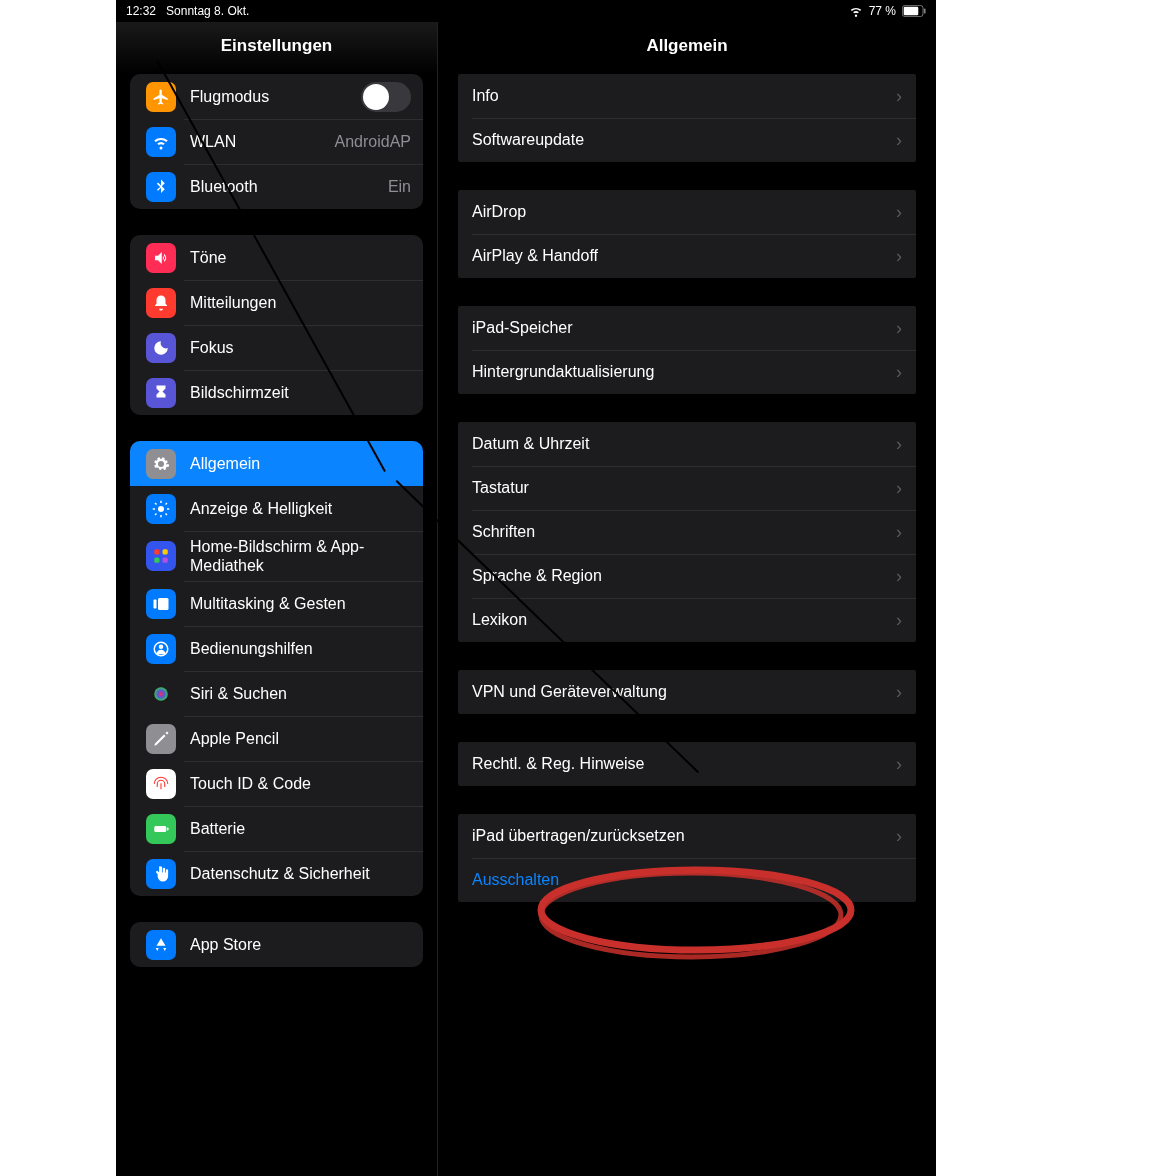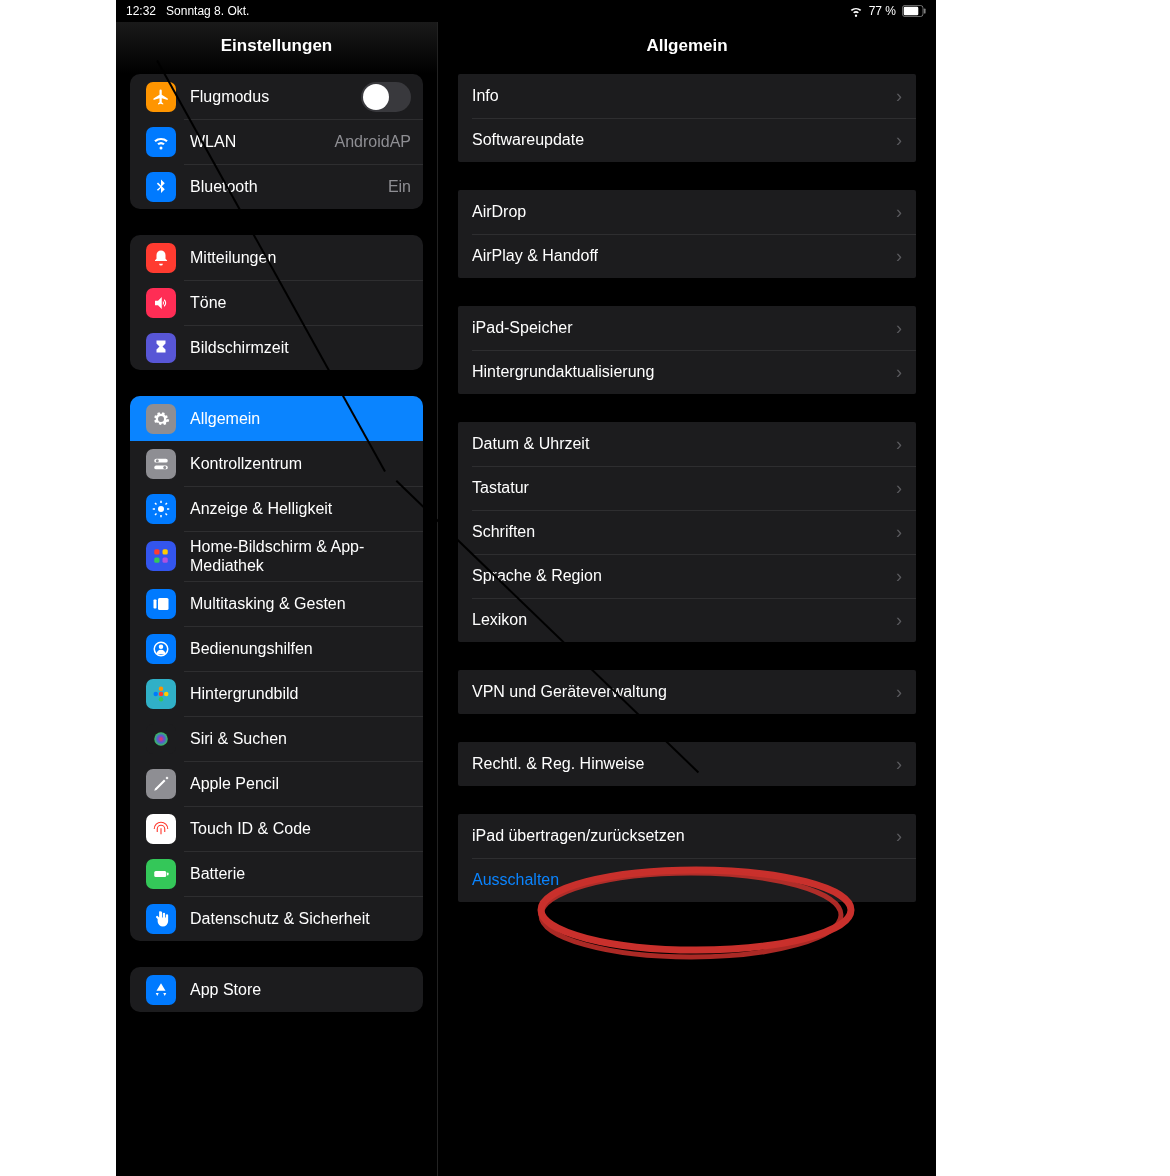--- a/index.html
+++ b/index.html
@@ -210,63 +210,60 @@
                 <svg viewBox="0 0 24 24" fill="#fff">
                   <path d="M12 2l5 5-4 4 4 4-5 5V13l-4 4-1.5-1.5L11 12 6.5 7.5 8 6l4 4V2z"></path>
                 </svg>
               </div>
               <div class="row-label">Bluetooth</div>
               <div class="row-detail">Ein</div>
             </div>
           </div>
           <div class="group">
             <div class="row">
+              <div class="icon" style="background: rgb(255, 45, 85);">
+                <svg viewBox="0 0 24 24" fill="#fff">
+                  <path d="M4 9v6h4l5 5V4L8 9H4zm12 3a3 3 0 00-1.5-2.6v5.2A3 3 0 0016 12zm3 0a6 6 0 00-3-5.2v2.1a4 4 0 010 6.2v2.1A6 6 0 0019 12z"></path>
+                </svg>
+              </div>
+              <div class="row-label">Töne</div>
+            </div>
+            <div class="row">
               <div class="icon" style="background: rgb(255, 59, 48);">
                 <svg viewBox="0 0 24 24" fill="#fff">
                   <path d="M12 2a6 6 0 00-6 6v5l-2 2v1h16v-1l-2-2V8a6 6 0 00-6-6zm0 20a2.5 2.5 0 002.5-2.5h-5A2.5 2.5 0 0012 22z"></path>
                 </svg>
               </div>
               <div class="row-label">Mitteilungen</div>
             </div>
             <div class="row">
-              <div class="icon" style="background: rgb(255, 45, 85);">
-                <svg viewBox="0 0 24 24" fill="#fff">
-                  <path d="M4 9v6h4l5 5V4L8 9H4zm12 3a3 3 0 00-1.5-2.6v5.2A3 3 0 0016 12zm3 0a6 6 0 00-3-5.2v2.1a4 4 0 010 6.2v2.1A6 6 0 0019 12z"></path>
-                </svg>
-              </div>
-              <div class="row-label">Töne</div>
+              <div class="icon" style="background: rgb(88, 86, 214);">
+                <svg viewBox="0 0 24 24" fill="#fff">
+                  <path d="M12 3a9 9 0 109 9 7 7 0 01-9-9z"></path>
+                </svg>
+              </div>
+              <div class="row-label">Fokus</div>
             </div>
             <div class="row">
               <div class="icon" style="background: rgb(88, 86, 214);">
                 <svg viewBox="0 0 24 24" fill="#fff">
                   <path d="M6 2h12v4l-4 4 4 4v4H6v-4l4-4-4-4V2z"></path>
                 </svg>
               </div>
               <div class="row-label">Bildschirmzeit</div>
             </div>
           </div>
           <div class="group">
             <div class="row selected">
               <div class="icon" style="background: rgb(142, 142, 147);">
                 <svg viewBox="0 0 24 24" fill="#fff">
                   <path d="M12 8a4 4 0 100 8 4 4 0 000-8zm9 4l2 1-1 3-2-.5a8 8 0 01-1.5 1.5l.5 2-3 1-1-2h-2l-1 2-3-1 .5-2A8 8 0 016 16.5L4 17l-1-3 2-1v-2l-2-1 1-3 2 .5A8 8 0 017.5 6L7 4l3-1 1 2h2l1-2 3 1-.5 2A8 8 0 0118 7.5l2-.5 1 3-2 1v2z"></path>
                 </svg>
               </div>
               <div class="row-label">Allgemein</div>
-            </div>
-            <div class="row">
-              <div class="icon" style="background: rgb(142, 142, 147);">
-                <svg viewBox="0 0 24 24" fill="#fff">
-                  <rect x="3" y="5" width="18" height="5" rx="2.5"></rect>
-                  <rect x="3" y="14" width="18" height="5" rx="2.5"></rect>
-                  <circle cx="7" cy="7.5" r="2" fill="#8e8e93"></circle>
-                  <circle cx="17" cy="16.5" r="2" fill="#8e8e93"></circle>
-                </svg>
-              </div>
-              <div class="row-label">Kontrollzentrum</div>
             </div>
             <div class="row">
               <div class="icon" style="background: rgb(0, 122, 255);">
                 <svg viewBox="0 0 24 24" fill="#fff">
                   <circle cx="12" cy="12" r="4"></circle>
                   <g stroke="#fff" stroke-width="2">
                     <line x1="12" y1="1" x2="12" y2="4"></line>
                     <line x1="12" y1="20" x2="12" y2="23"></line>
                     <line x1="1" y1="12" x2="4" y2="12"></line>
                     <line x1="20" y1="12" x2="23" y2="12"></line>
@@ -303,32 +300,20 @@
               <div class="icon" style="background: rgb(0, 122, 255);">
                 <svg viewBox="0 0 24 24" fill="#fff">
                   <circle cx="12" cy="12" r="9" fill="none" stroke="#fff" stroke-width="2"></circle>
                   <circle cx="12" cy="9" r="3"></circle>
                   <path d="M6 19a6 6 0 0112 0z"></path>
                 </svg>
               </div>
               <div class="row-label">Bedienungshilfen</div>
             </div>
             <div class="row">
-              <div class="icon" style="background: rgb(48, 176, 199);">
-                <svg viewBox="0 0 24 24">
-                  <circle cx="12" cy="12" r="3" fill="#ff3b30"></circle>
-                  <circle cx="12" cy="5" r="3" fill="#ff9500"></circle>
-                  <circle cx="19" cy="12" r="3" fill="#ffcc00"></circle>
-                  <circle cx="12" cy="19" r="3" fill="#34c759"></circle>
-                  <circle cx="5" cy="12" r="3" fill="#007aff"></circle>
-                </svg>
-              </div>
-              <div class="row-label">Hintergrundbild</div>
-            </div>
-            <div class="row">
               <div class="icon" style="background: rgb(28, 28, 30);">
                 <svg viewBox="0 0 24 24">
                   <defs>
                     <radialGradient id="sg">
                       <stop offset="0%" stop-color="#ff2d55"></stop>
                       <stop offset="50%" stop-color="#5856d6"></stop>
                       <stop offset="100%" stop-color="#34c759"></stop>
                     </radialGradient>
                   </defs>
                   <circle cx="12" cy="12" r="9" fill="url(#sg)"></circle>

